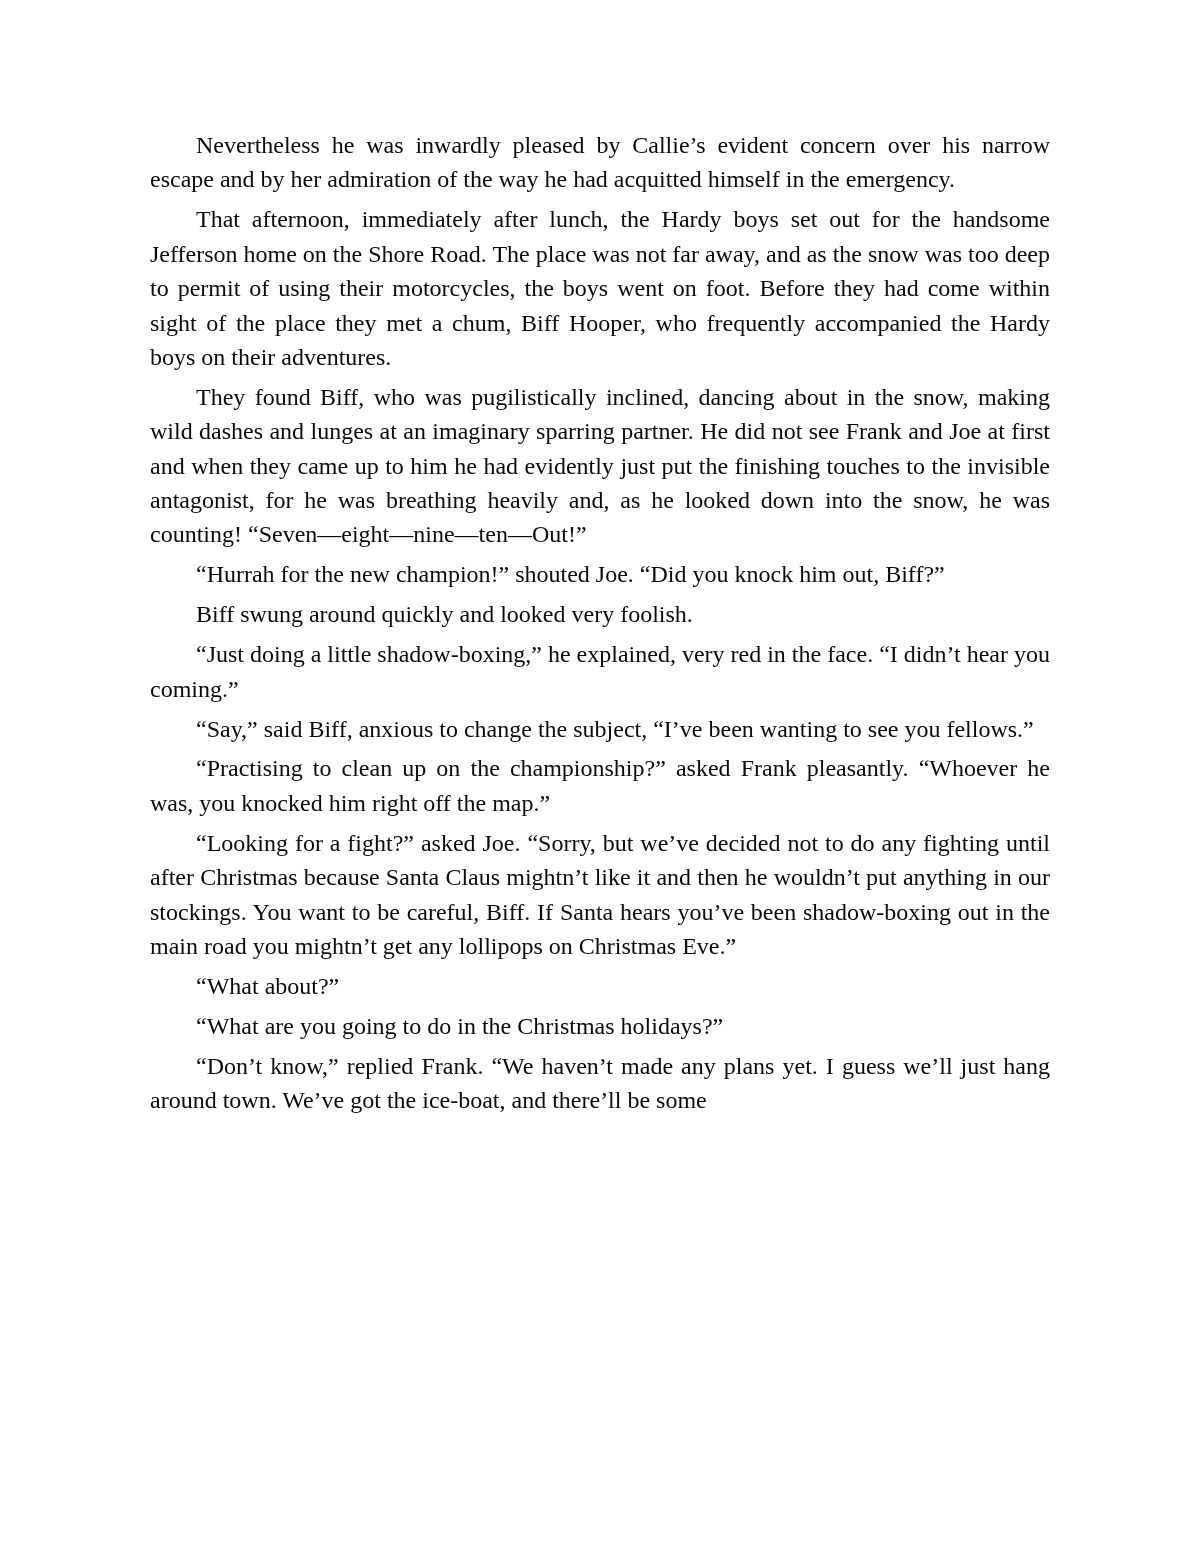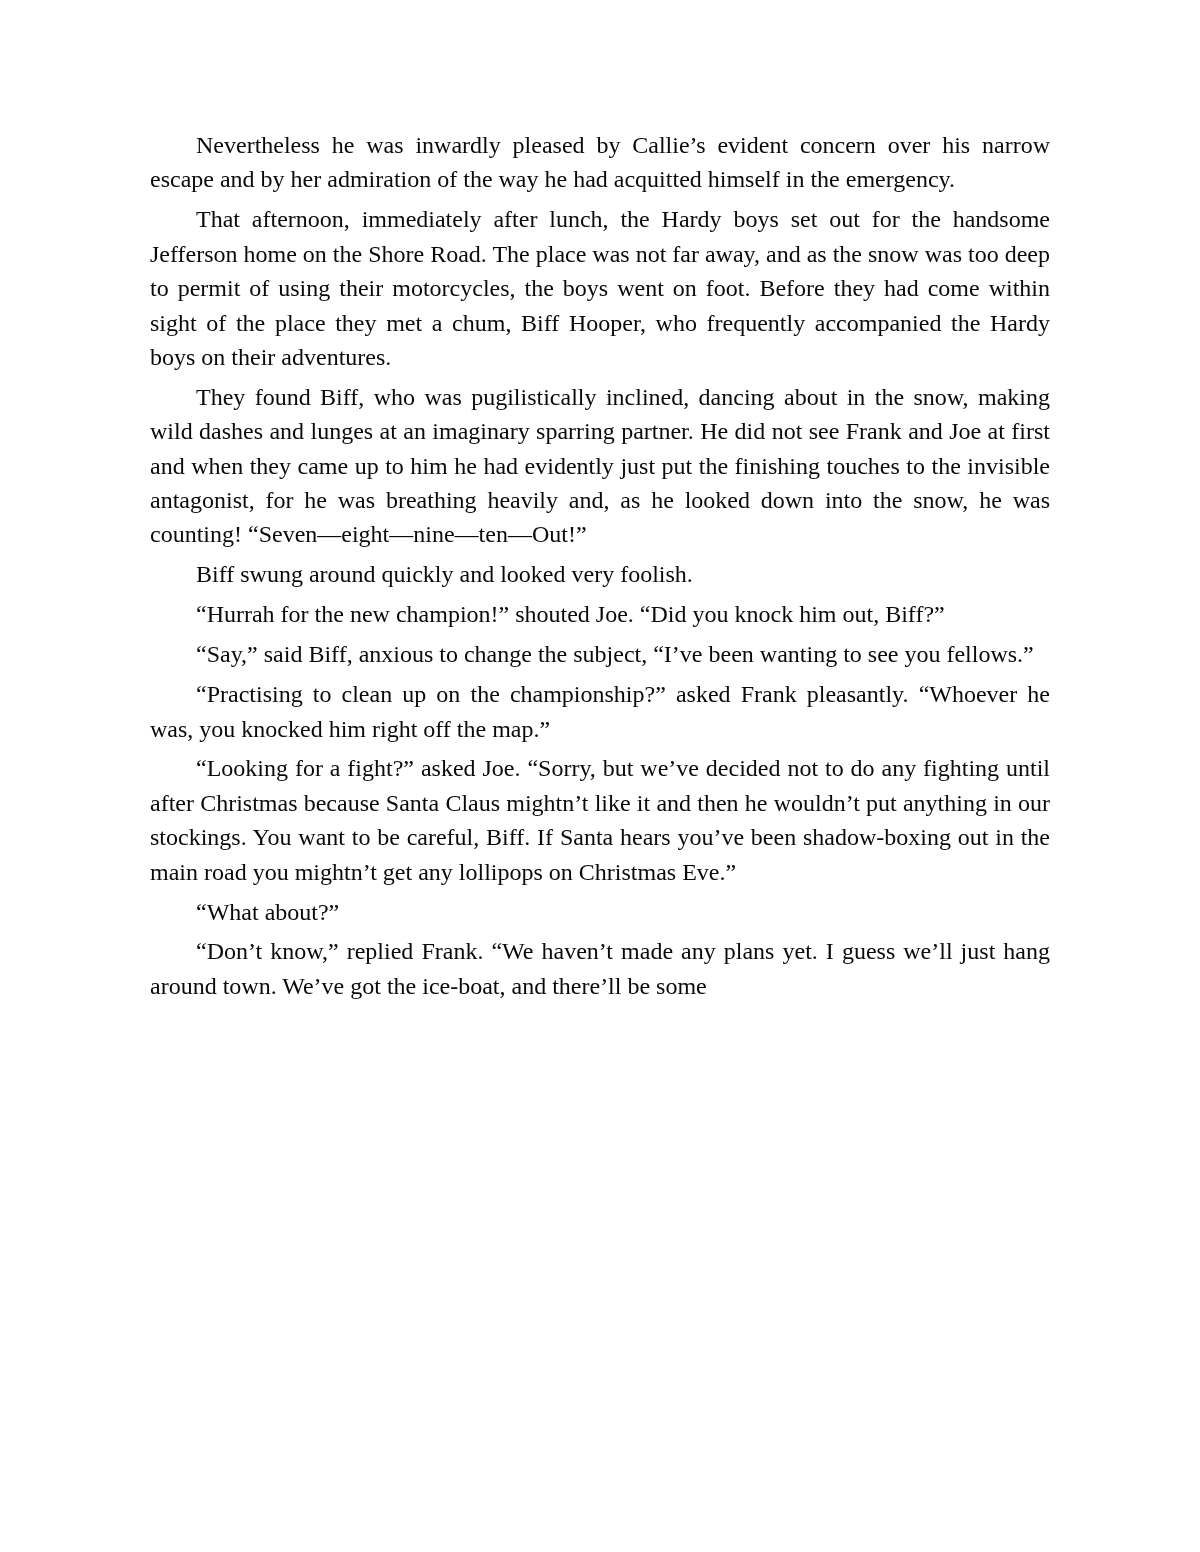--- a/index.html
+++ b/index.html
@@ -28,21 +28,23 @@
   }
 </style>
 </head>
 <body>
 
 <div class="page">
   <div class="text-block">
     <p>Nevertheless he was inwardly pleased by Callie’s evident concern over his narrow escape and by her admiration of the way he had acquitted himself in the emergency.</p>
     <p>That afternoon, immediately after lunch, the Hardy boys set out for the handsome Jefferson home on the Shore Road. The place was not far away, and as the snow was too deep to permit of using their motorcycles, the boys went on foot. Before they had come within sight of the place they met a chum, Biff Hooper, who frequently accompanied the Hardy boys on their adventures.</p>
     <p>They found Biff, who was pugilistically inclined, dancing about in the snow, making wild dashes and lunges at an imaginary sparring partner. He did not see Frank and Joe at first and when they came up to him he had evidently just put the finishing touches to the invisible antagonist, for he was breathing heavily and, as he looked down into the snow, he was counting! “Seven—eight—nine—ten—Out!”</p>
+    <p>“Hurrah for the new champion!” shouted Joe. “Did you knock him out, Biff?”</p>
     <p>Biff swung around quickly and looked very foolish.</p>
-    <p>“Hurrah for the new champion!” shouted Joe. “Did you knock him out, Biff?”</p>
+    <p>“Just doing a little shadow-boxing,” he explained, very red in the face. “I didn’t hear you coming.”</p>
     <p>“Say,” said Biff, anxious to change the subject, “I’ve been wanting to see you fellows.”</p>
     <p>“Practising to clean up on the championship?” asked Frank pleasantly. “Whoever he was, you knocked him right off the map.”</p>
     <p>“Looking for a fight?” asked Joe. “Sorry, but we’ve decided not to do any fighting until after Christmas because Santa Claus mightn’t like it and then he wouldn’t put anything in our stockings. You want to be careful, Biff. If Santa hears you’ve been shadow-boxing out in the main road you mightn’t get any lollipops on Christmas Eve.”</p>
     <p>“What about?”</p>
+    <p>“What are you going to do in the Christmas holidays?”</p>
     <p>“Don’t know,” replied Frank. “We haven’t made any plans yet. I guess we’ll just hang around town. We’ve got the ice-boat, and there’ll be some</p>
   </div>
 </div>
 
 </body></html>

